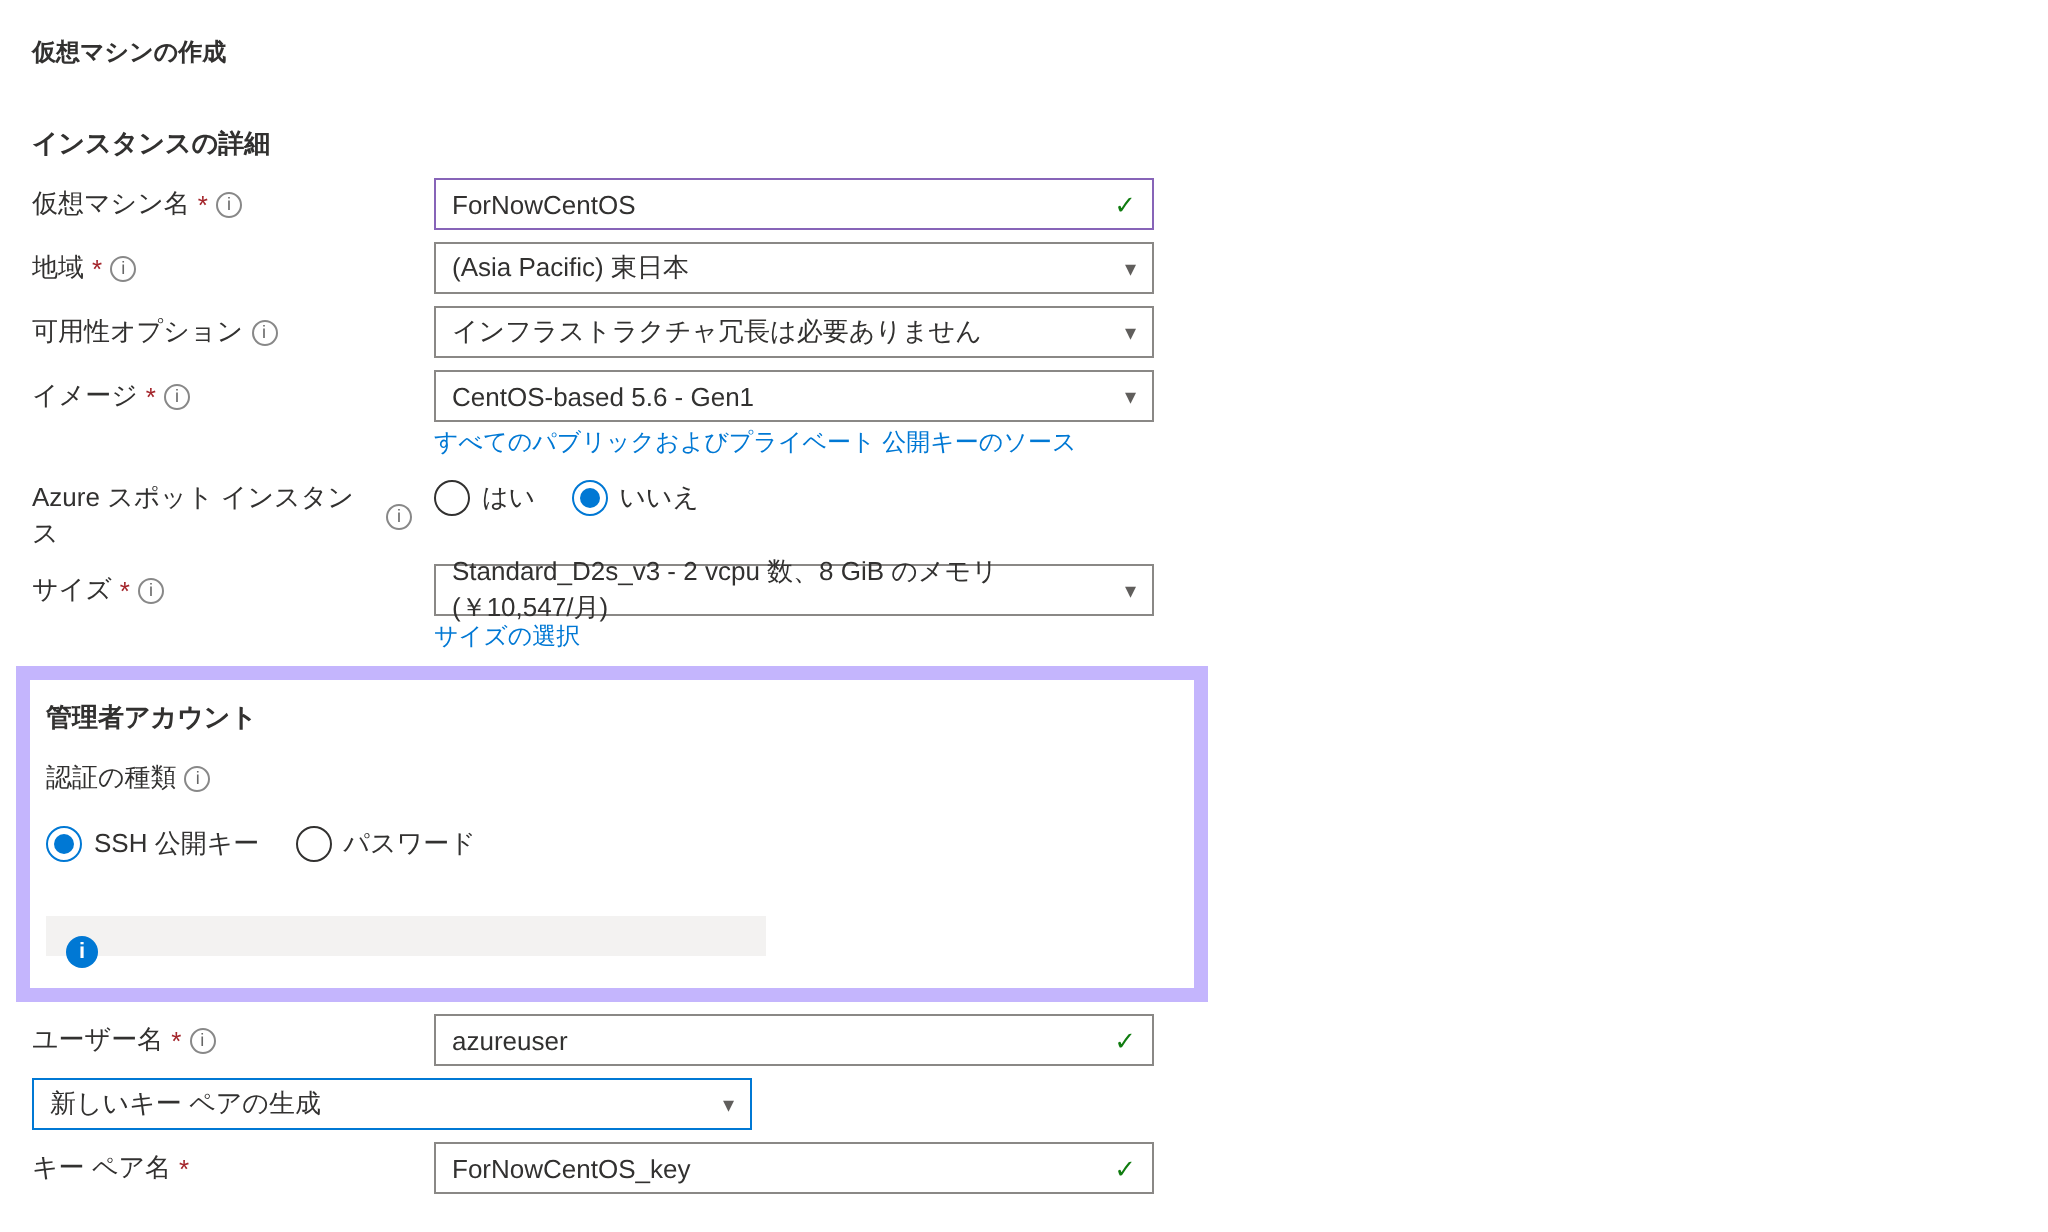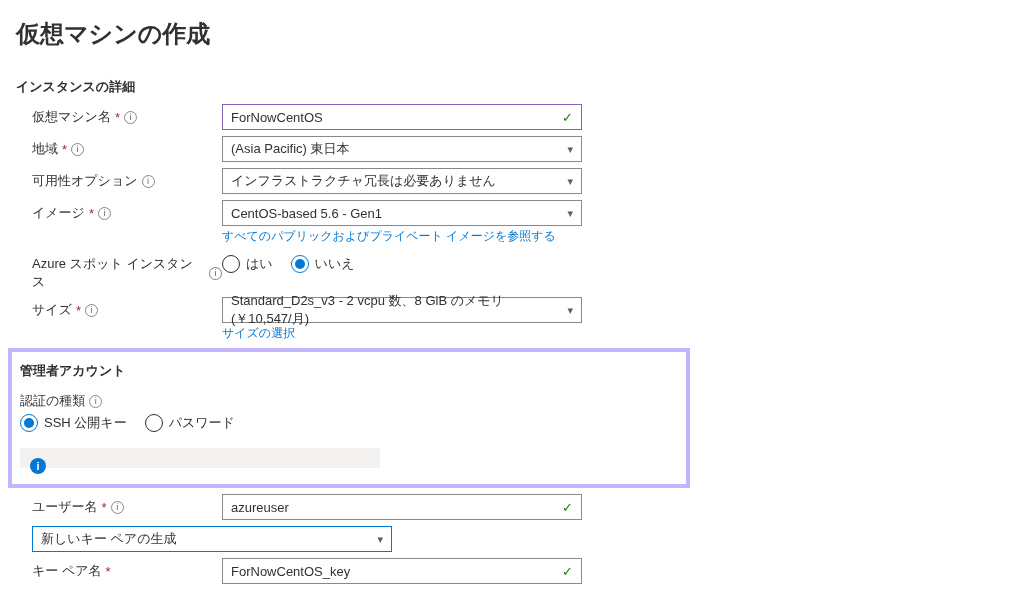--- a/index.html
+++ b/index.html
@@ -4,27 +4,28 @@
 <style>
   * { box-sizing: border-box; margin: 0; padding: 0; }
   body {
     font-family: "Segoe UI", "Yu Gothic UI", Meiryo, sans-serif;
     font-size: 13px;
     color: #323130;
     background: #fff;
     padding: 18px 16px 20px 16px;
     width: 1024px;
   }
-  h1 { font-size: 24px; font-weight: 600; margin-bottom: 28px; }
+  h1 { font-size: 12px; font-weight: 600; margin-bottom: 28px; }
   .section-heading { font-size: 13px; font-weight: 600; margin: 18px 0 8px; }
   .row {
     display: flex;
     align-items: flex-start;
-    margin: 6px 16px;
+    margin: 6px 0;
     min-height: 26px;
+    gap: 11px;
   }
   .label-col {
     width: 190px;
     padding-top: 4px;
     font-size: 13px;
     display: flex;
     align-items: center;
     gap: 4px;
   }
   .field-col { width: 360px; }
@@ -93,25 +94,25 @@
     left: 10px; top: 10px;
     width: 16px; height: 16px;
     background: #0078d4;
     color: #fff;
     border-radius: 50%;
     font-size: 11px;
     display: flex; align-items: center; justify-content: center;
     font-weight: bold;
   }
   .highlight-box {
-    border: 4px solid #c4b5fd;
+    border: 7px solid #c4b5fd;
     padding: 6px 8px 10px 8px;
     margin-left: -8px;
     margin-right: -8px;
-    width: 682px;
+    width: 596px;
   }
   .highlight-box .row { margin-left: 0; margin-right: 0; flex-direction: column; }
 </style>
 </head>
 <body>
 
 <h1>仮想マシンの作成</h1>
 
 <div class="section-heading">インスタンスの詳細</div>
 
@@ -160,21 +161,21 @@
   <div class="label-col">
     <span>イメージ</span>
     <span class="req">*</span>
     <span class="info-icon">i</span>
   </div>
   <div class="field-col">
     <div class="select">
       <span>CentOS-based 5.6 - Gen1</span>
       <span class="chevron">▾</span>
     </div>
-    <span class="link">すべてのパブリックおよびプライベート イメージを参照する</span>
+    <span class="link">すべてのパブリックおよびプライベート 公開キーのソース</span>
   </div>
 </div>
 
 <div class="row">
   <div class="label-col">
     <span>Azure スポット インスタンス</span>
     <span class="info-icon">i</span>
   </div>
   <div class="field-col">
     <div class="radio-group">

